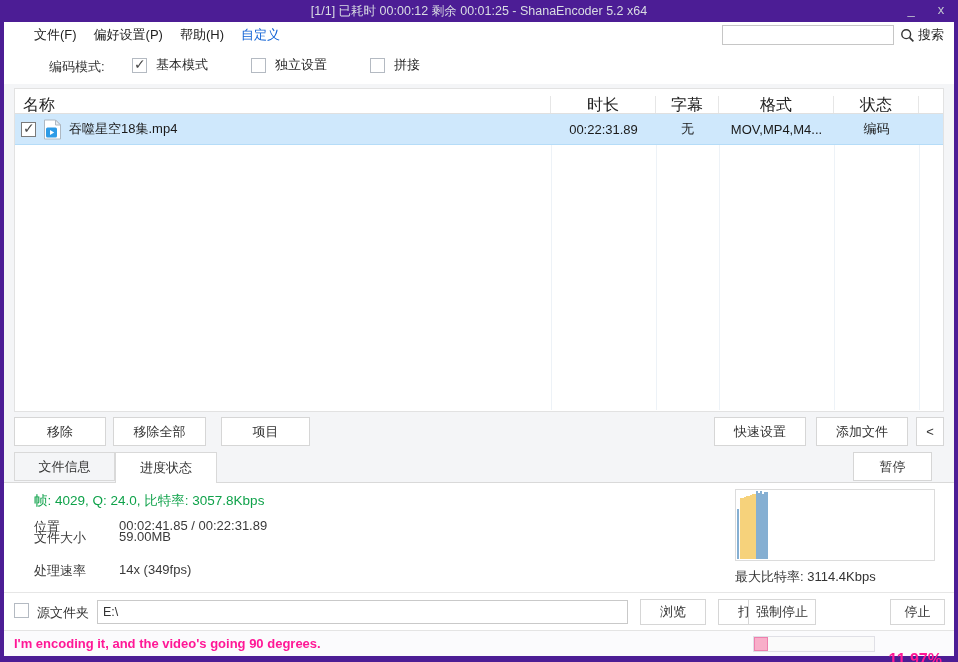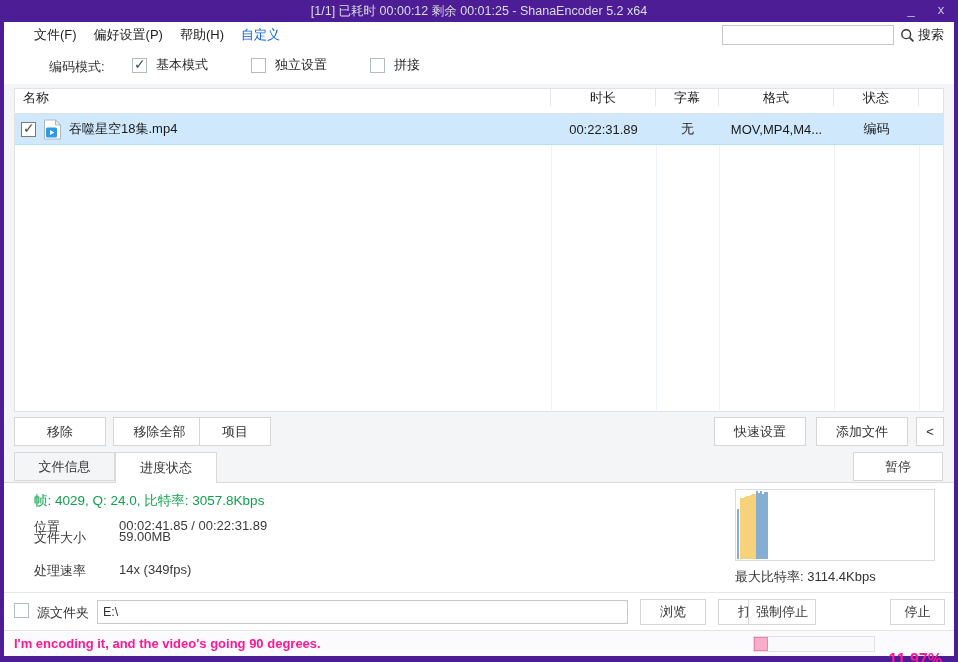--- a/index.html
+++ b/index.html
@@ -26,21 +26,21 @@
 
   .modebar { position:absolute; left:0; top:26px; width:950px; height:36px; background:#fff; }
   .mode-label { position:absolute; left:45px; top:10px; color:#333; }
   .cb-group { position:absolute; top:8px; display:flex; align-items:center; gap:9px; }
   .checkbox { width:15px; height:15px; border:1px solid #b4bac2; background:#fff; position:relative; }
   .checkbox .mark { display:none; position:absolute; left:1px; top:-3px; font-size:14px; color:#4a4a4a; }
   .checkbox.checked .mark { display:block; }
 
   
   .table { position:absolute; left:10px; top:66px; width:930px; height:324px; background:#fff; border:1px solid #e2e2e2; }
-  .thead { display:flex; height:25px; border-bottom:1px solid #e0e0e0; align-items:flex-start; font-size:13px; color:#222; }
+  .thead { display:flex; height:25px; border-bottom:1px solid #e0e0e0; align-items:flex-end; font-size:16px; color:#222; }
   .th { border-right:1px solid #e6e6e6; height:17px; line-height:17px; text-align:center; }
   .th:last-child { border-right:none; }
   .c-name { width:536px; text-align:left; padding-left:8px; }
   .c-dur { width:105px; } .c-sub { width:63px; } .c-fmt { width:115px; } .c-sta { width:85px; } .c-end { width:24px; }
   .trow { display:flex; height:31px; align-items:center; background:#cfe8fc; border-bottom:1px solid #b5dcf8; font-size:13px; color:#1a1a1a; }
   .trow .cell { height:100%; display:flex; align-items:center; justify-content:center; }
   .cell-name { width:536px; justify-content:flex-start !important; gap:7px; padding-left:6px; }
   .vline { position:absolute; top:56px; bottom:1px; width:1px; background:#edf2f7; }
 
   
@@ -165,29 +165,29 @@
       <div class="vline" style="left:536px"></div>
       <div class="vline" style="left:641px"></div>
       <div class="vline" style="left:704px"></div>
       <div class="vline" style="left:819px"></div>
       <div class="vline" style="left:904px"></div>
     </div>
 
     <div class="row-actions">
       <div class="btn" style="left:10px;width:92px">移除</div>
       <div class="btn" style="left:109px;width:93px">移除全部</div>
-      <div class="btn" style="left:195px;width:72px">项目</div>
+      <div class="btn" style="left:217px;width:89px">项目</div>
       <div class="btn" style="left:710px;width:92px">快速设置</div>
       <div class="btn" style="left:812px;width:92px">添加文件</div>
       <div class="btn" style="left:912px;width:28px">&lt;</div>
     </div>
 
     <div class="tab" style="left:10px;width:101px">文件信息</div>
     <div class="tab active" style="left:111px;width:102px">进度状态</div>
-    <div class="btn" style="left:849px;top:430px;width:90px">暂停</div>
+    <div class="btn" style="left:849px;top:430px;width:79px">暂停</div>
 
     <div class="panel"></div>
     <div class="headline">帧: 4029, Q: 24.0, 比特率: 3057.8Kbps</div>
     <div class="info-row" style="top:496px">
       <span>位置</span>
       <span class="val">00:02:41.85 / 00:22:31.89</span>
     </div>
     <div class="info-row" style="top:507px">
       <span>文件大小</span>
       <span class="val">59.00MB</span>

